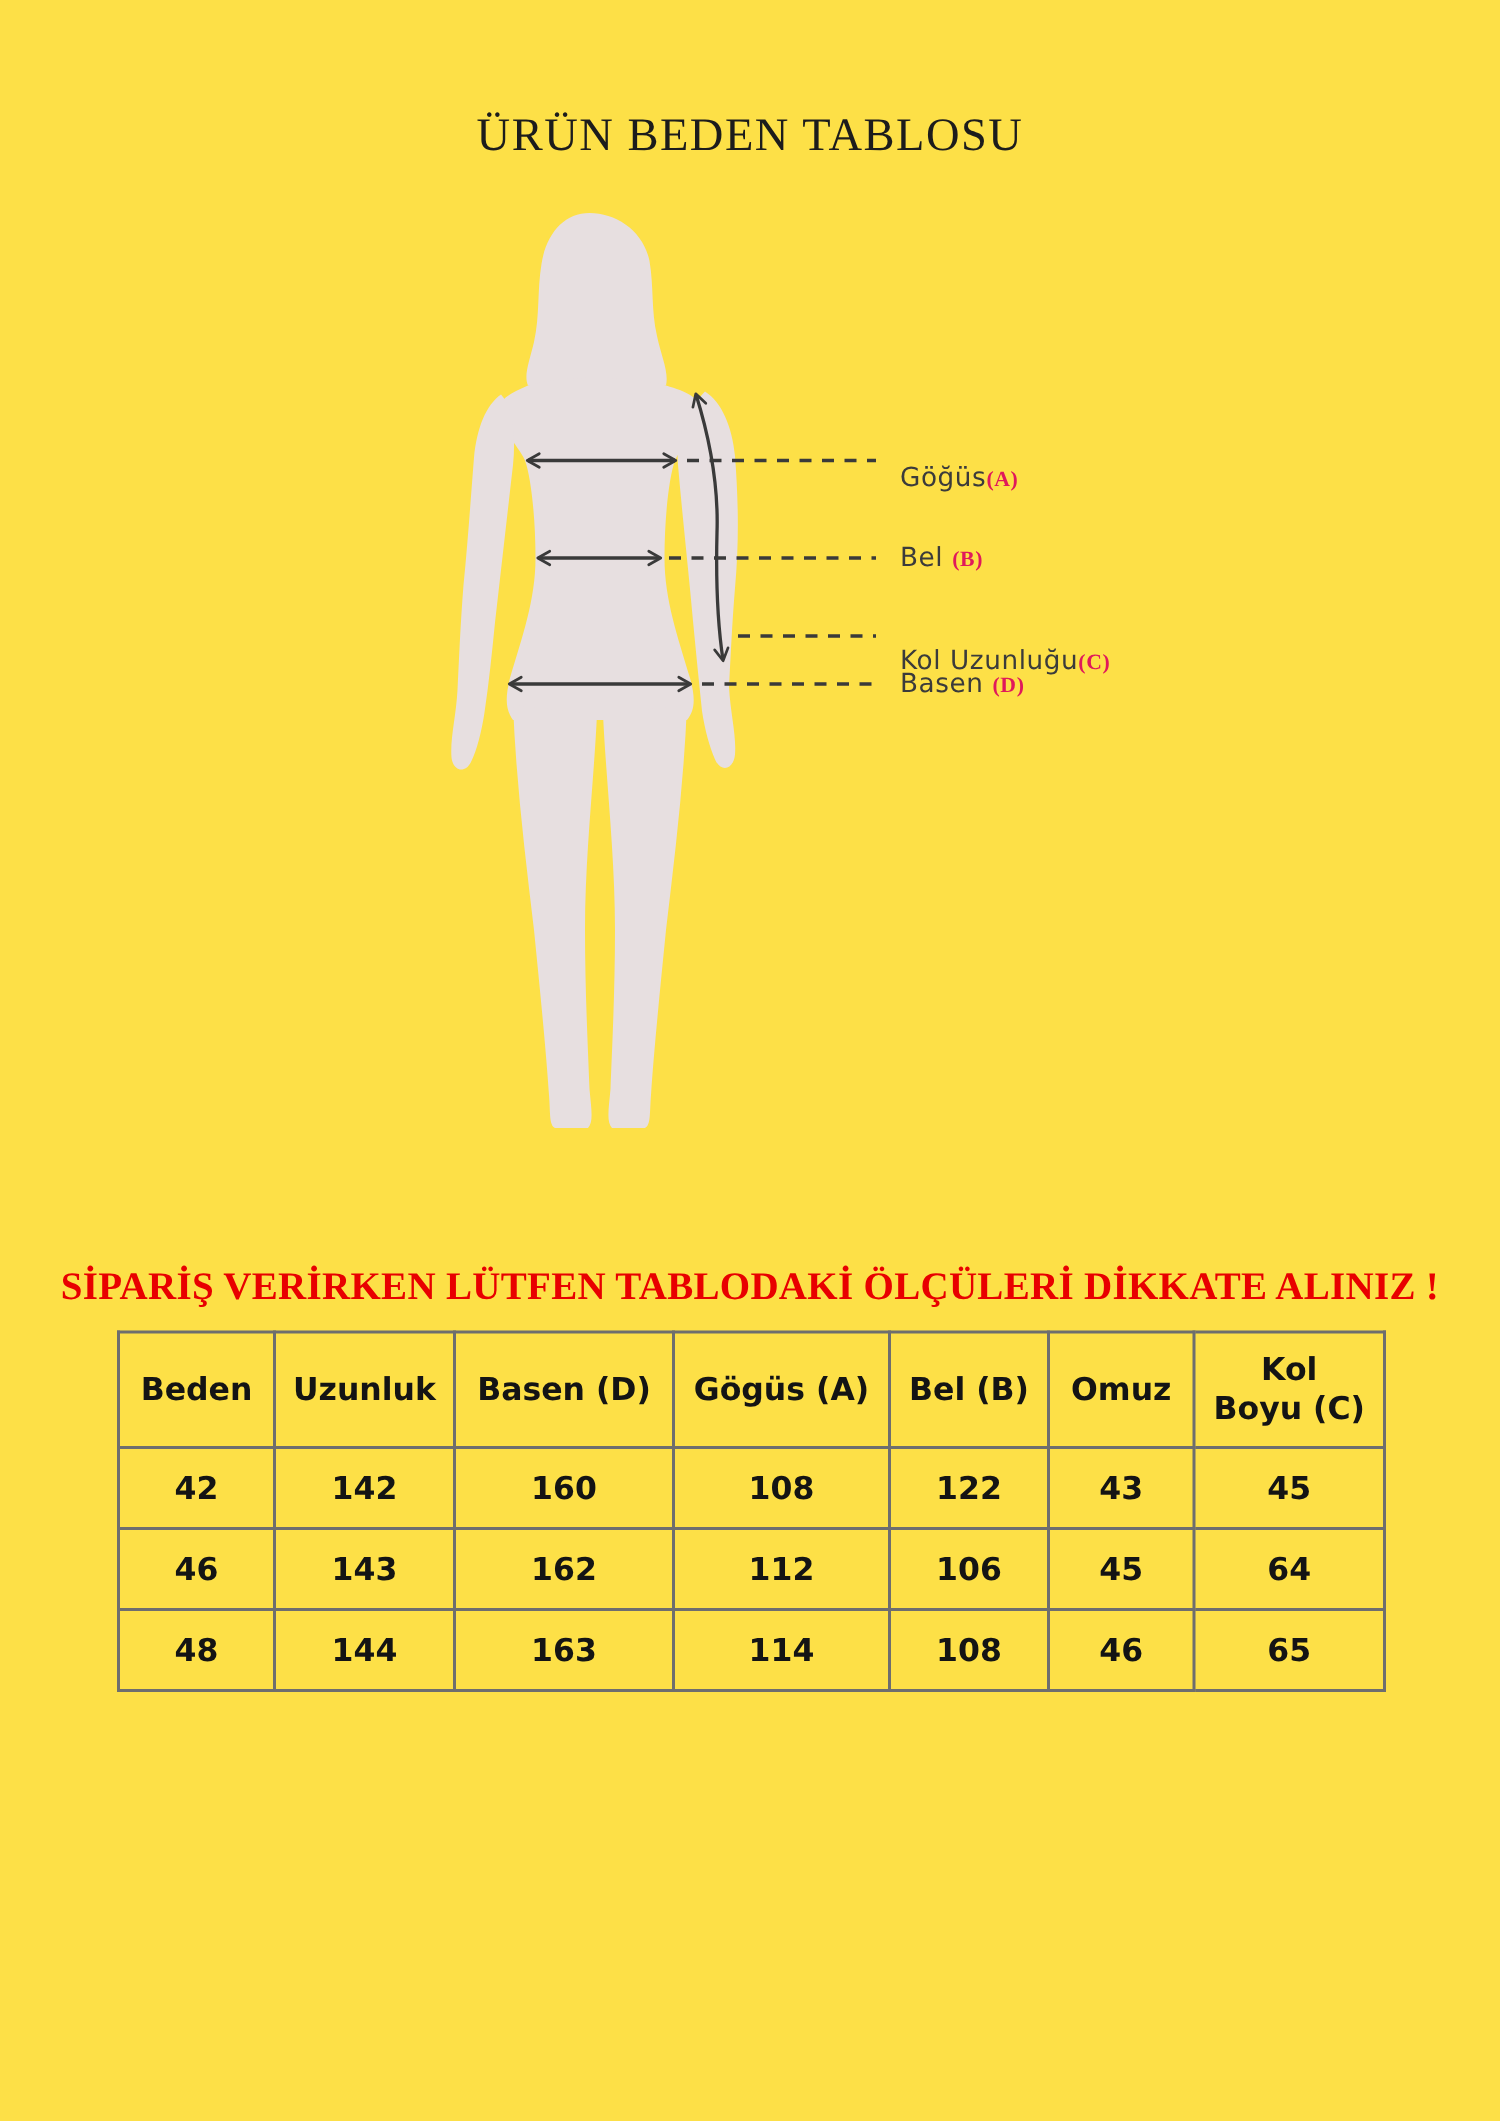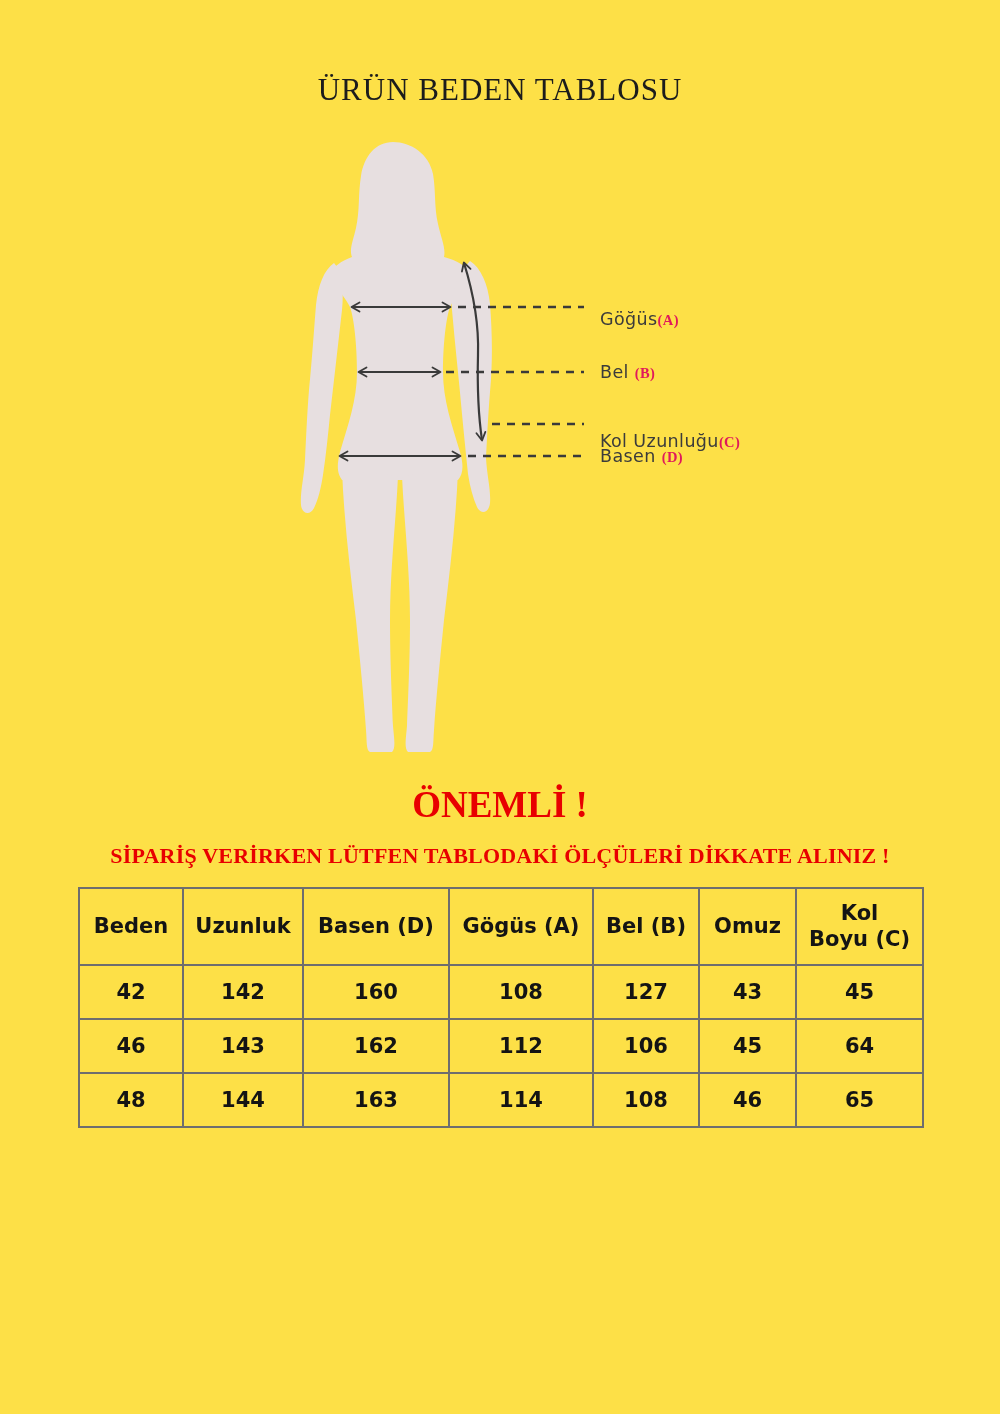--- a/index.html
+++ b/index.html
@@ -64,21 +64,21 @@
     color: #e80000;
   }
   .notice-message {
     position: absolute;
     top: 843px;
     left: 0;
     width: 100%;
     text-align: center;
     font-family: "Liberation Serif", serif;
     font-weight: bold;
-    font-size: 22px;
+    font-size: 26px;
     letter-spacing: 0.2px;
     color: #e80000;
     white-space: nowrap;
   }
 
   table.size-table {
     position: absolute;
     top: 887px;
     left: 78px;
     width: 844px;
@@ -160,21 +160,20 @@
   <div class="measure-label lbl-bel">
     <span>Bel </span><span class="code">(B)</span>
   </div>
   <div class="measure-label lbl-kol">
     <span>Kol Uzunluğu</span><span class="code">(C)</span>
   </div>
   <div class="measure-label lbl-basen">
     <span>Basen </span><span class="code">(D)</span>
   </div>
 
-  <div class="notice-heading">ÖNEMLİ !</div>
   <div class="notice-message">SİPARİŞ VERİRKEN LÜTFEN TABLODAKİ ÖLÇÜLERİ DİKKATE ALINIZ !</div>
 
   <table class="size-table">
     <colgroup>
       <col style="width:104px">
         <col style="width:120px">
         <col style="width:146px">
       <col style="width:144px">
         <col style="width:106px">
         <col style="width:97px">
@@ -191,21 +190,21 @@
         <th>Kol
 Boyu (C)</th>
       </tr>
     </thead>
     <tbody>
       <tr>
         <td>42</td>
         <td>142</td>
         <td>160</td>
         <td>108</td>
-        <td>127</td>
+        <td>122</td>
         <td>43</td>
         <td>45</td>
       </tr>
       <tr>
         <td>46</td>
         <td>143</td>
         <td>162</td>
         <td>112</td>
         <td>106</td>
         <td>45</td>

